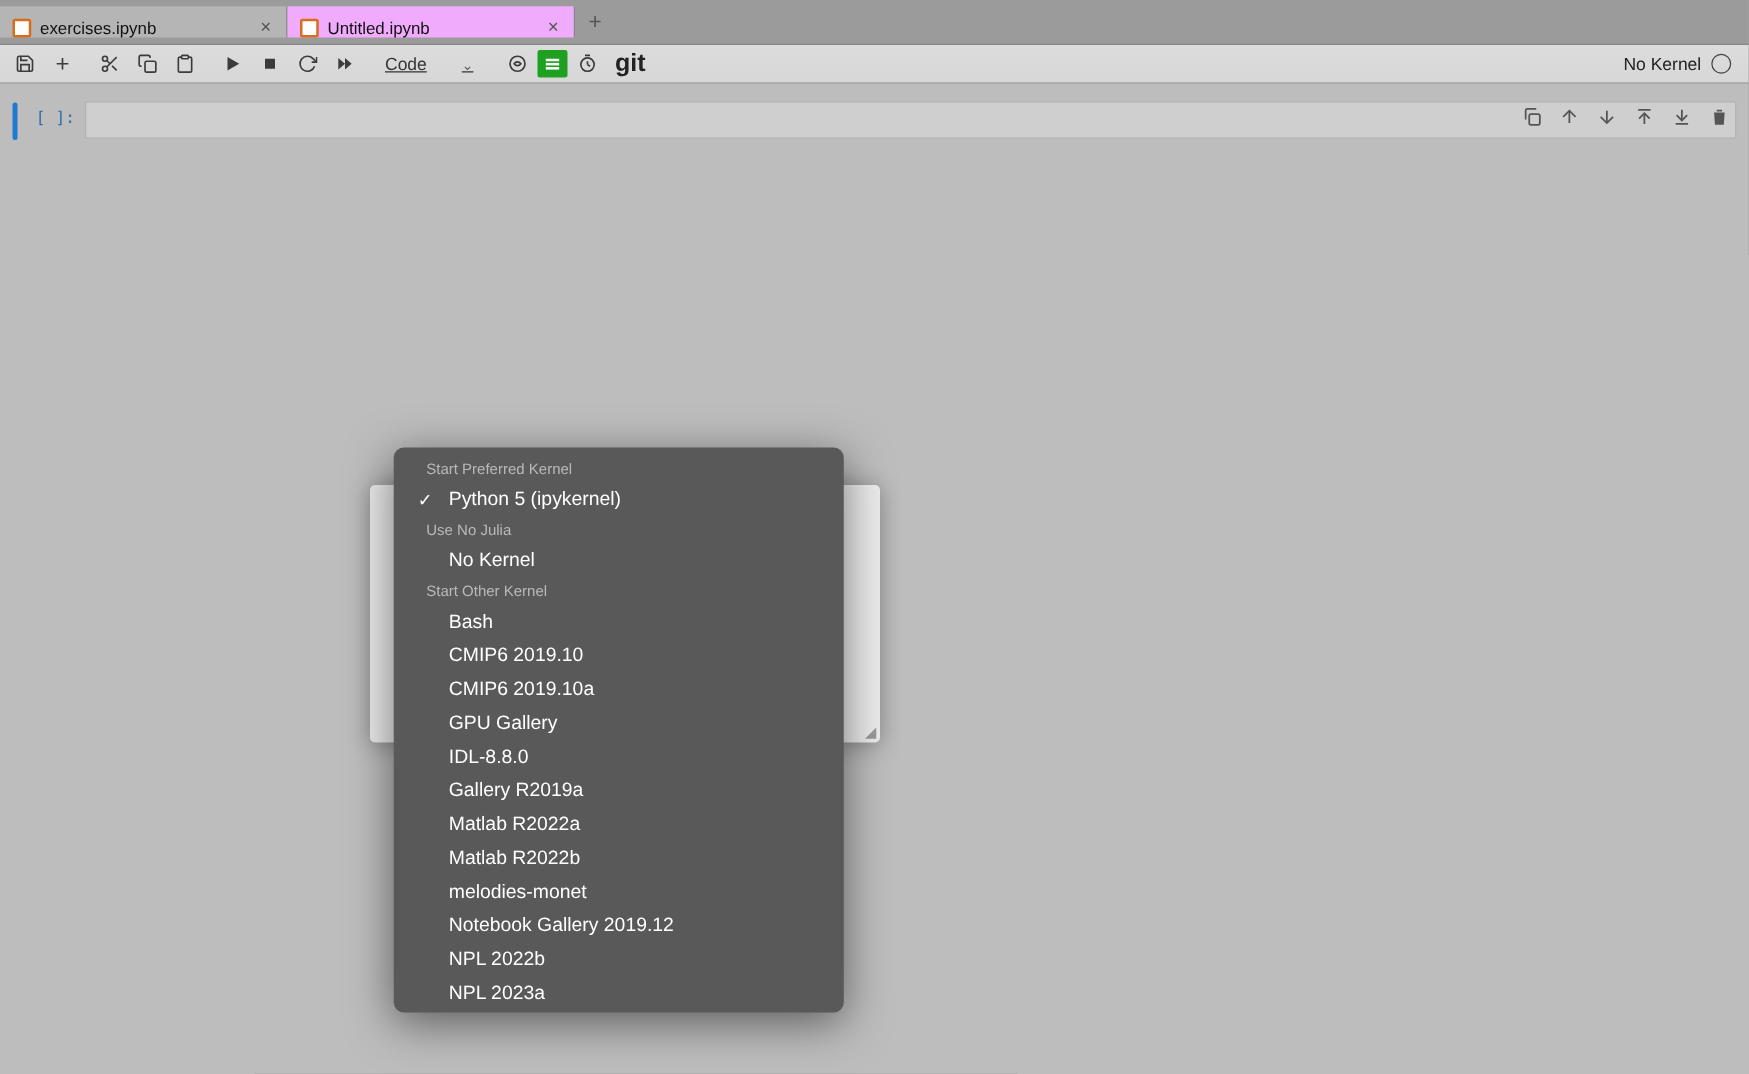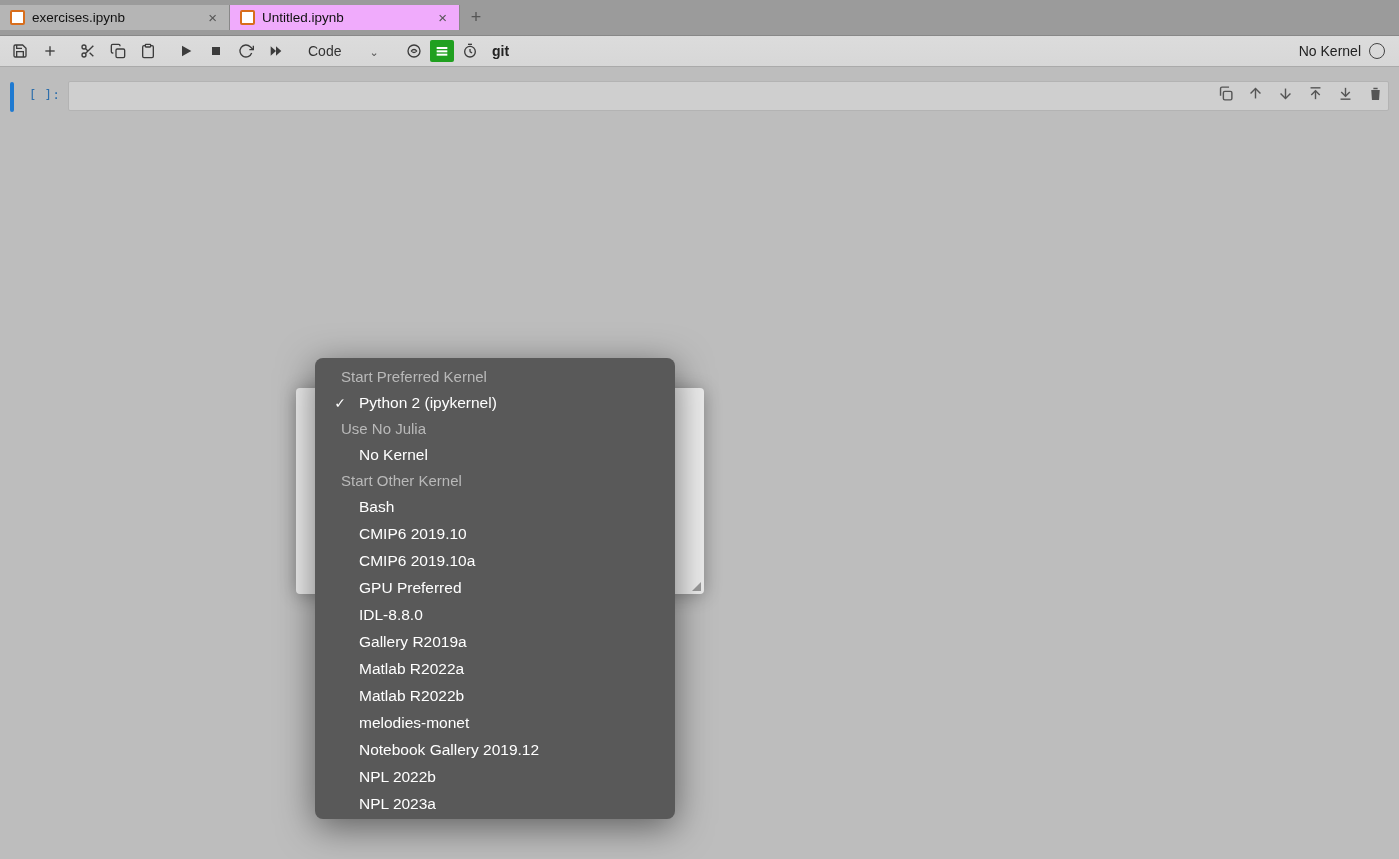--- a/index.html
+++ b/index.html
@@ -13,21 +13,21 @@
 }
 .tab-bar {
   display: flex;
   align-items: center;
   height: 36px;
   background: #9b9b9b;
   border-bottom: 1px solid #888;
 }
 .tab {
   display: flex;
-  align-items: center;
+  align-items: flex-end;
   height: 25px;
   padding: 0 8px 0 10px;
   background: #b5b5b5;
   border-right: 1px solid #888;
   min-width: 230px;
   position: relative;
   cursor: pointer;
   gap: 7px;
 }
 .tab.active { background: #f0abfc; }
@@ -48,25 +48,25 @@
   width:28px; height:26px;
   display:flex; align-items:center; justify-content:center;
   color:#3c3c3c; font-size:15px;
   cursor:pointer; border-radius:3px;
 }
 .tbtn svg { width:16px; height:16px; }
 .tsep { width:6px; }
 .cell-type {
   display:flex; align-items:flex-end; gap:28px;
   padding: 2px 8px; font-size:14px; color:#333;
-  cursor:pointer; min-width:90px;
+  cursor:pointer; min-width:90px;text-decoration:underline;
 }
 .cell-type .chev { font-size:11px; color:#555; }
 .tbtn.green { background:#20a020; color:#fff; border-radius:2px; width:24px; height:22px; }
-.git { font-size:14px; font-weight:600; color:#222; padding:0 6px; cursor:pointer; }
+.git { font-size:20px; font-weight:600; color:#222; padding:0 6px; cursor:pointer; }
 .nokernel-wrap { margin-left:auto; display:flex; align-items:center; gap:8px; padding-right:8px; }
 .nokernel { font-size:14px; color:#222; }
 .kcircle { width:16px;height:16px;border:1.5px solid #444;border-radius:50%; }
 .notebook-area {
   background:#bdbdbd;
   height: calc(859px - 36px - 31px);
   padding: 14px 10px;
   position:relative;
 }
 .cell {
@@ -100,21 +100,21 @@
   width:360px;
   background:#595959;
   border-radius:8px;
   box-shadow:0 8px 36px rgba(0,0,0,.5);
   padding:6px 0 2px 0;
   color:#fff;
   max-height: 570px;
   overflow:hidden;
 }
 .dd-section {
-  font-size:15px; color:#b9b9b9; padding:4px 18px 4px 26px;
+  font-size:12px; color:#b9b9b9; padding:4px 18px 4px 26px;
 }
 .dd-item {
   display:flex; align-items:center;
   height:27px; padding:0 14px 0 10px;
   cursor:pointer; font-size:15.5px; color:#fff;
   border-radius:4px; margin:0 4px;
 }
 .dd-item .check { width:22px; text-align:center; font-size:14px; color:#fff; }
 .dd-item .lbl { padding-left:8px; }
 </style>
@@ -277,21 +277,21 @@
 
   <div class="dialog">
     <div class="dialog-resize"></div>
   </div>
 
   <div class="dropdown">
     <div class="dd-section">Start Preferred Kernel</div>
     <div id="dd-preferred">
         <div class="dd-item">
           <span class="check">✓</span>
-          <span class="lbl">Python 2 (ipykernel)</span>
+          <span class="lbl">Python 5 (ipykernel)</span>
         </div>
       </div>
     <div class="dd-section">Use No Julia</div>
     <div id="dd-none">
         <div class="dd-item">
           <span class="check"></span>
           <span class="lbl">No Kernel</span>
         </div>
       </div>
     <div class="dd-section">Start Other Kernel</div>
@@ -303,21 +303,21 @@
         <div class="dd-item">
           <span class="check"></span>
           <span class="lbl">CMIP6 2019.10</span>
         </div>
         <div class="dd-item">
           <span class="check"></span>
           <span class="lbl">CMIP6 2019.10a</span>
         </div>
         <div class="dd-item">
           <span class="check"></span>
-          <span class="lbl">GPU Preferred</span>
+          <span class="lbl">GPU Gallery</span>
         </div>
         <div class="dd-item">
           <span class="check"></span>
           <span class="lbl">IDL-8.8.0</span>
         </div>
         <div class="dd-item">
           <span class="check"></span>
           <span class="lbl">Gallery R2019a</span>
         </div>
         <div class="dd-item">

